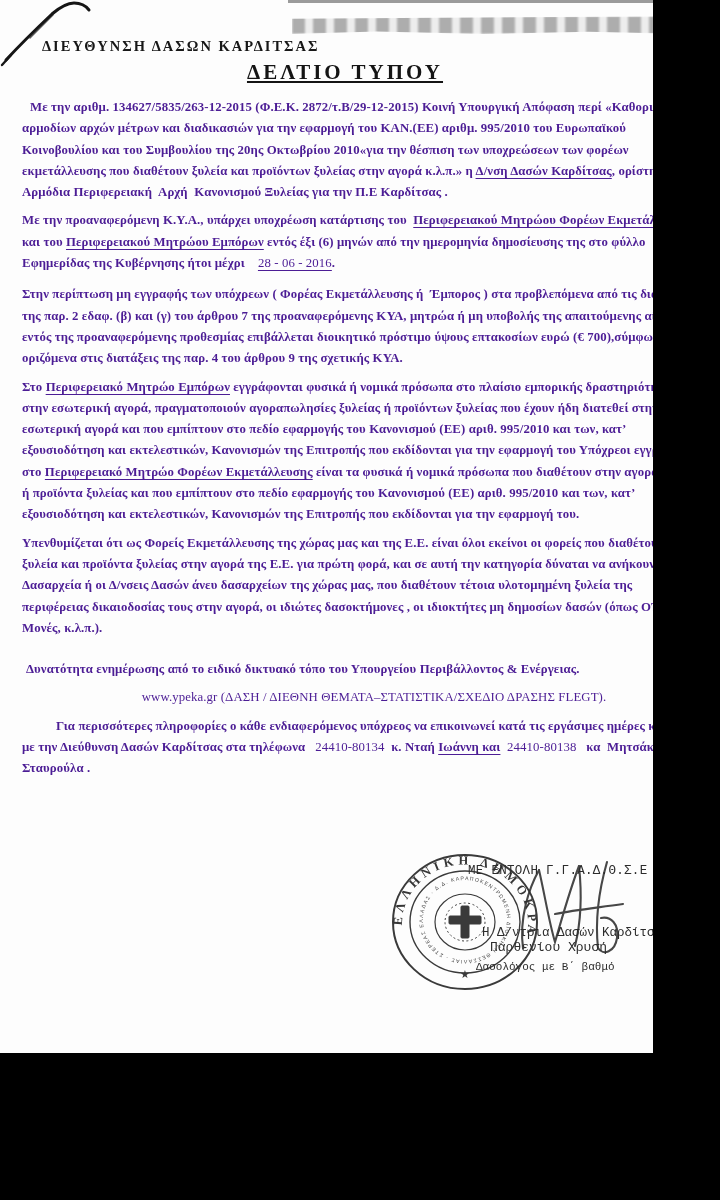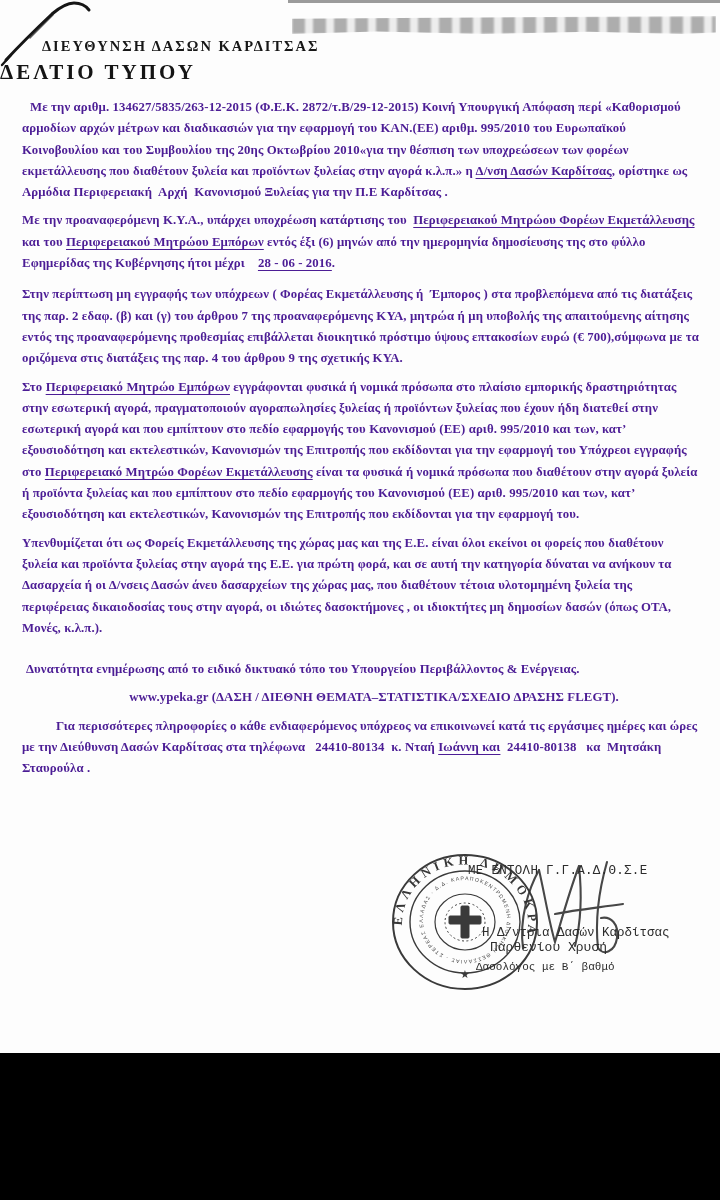--- a/index.html
+++ b/index.html
@@ -1,18 +1,18 @@
 <!DOCTYPE html>
 <html><head>
 <meta charset="utf-8">
 <style>
   html,body{margin:0;padding:0;background:#000;}
   .page{
     position:relative;
-    width:720px;height:1200px;
+    width:653px;height:1200px;
     background:#fdfdfd;
     overflow:hidden;
     font-family:"Liberation Serif", serif;
   }
   
   .top-edge-line{
     position:absolute;left:288px;top:0;width:432px;height:3px;
     background:rgba(75,75,75,.55);filter:blur(.6px);
   }
   .top-artifact{
@@ -28,33 +28,33 @@
   }
   .pen-mark{position:absolute;left:0;top:0;}
   
   .doc-header{
     position:absolute;left:42px;top:38px;
     font-size:14.5px;font-weight:bold;letter-spacing:2px;color:#171717;
     white-space:nowrap;
   }
   .doc-title{
     position:absolute;left:0;top:60px;width:690px;
-    text-align:left;
-    font-size:21px;font-weight:bold;letter-spacing:3px;color:#141414;
+    text-align:center;
+    font-size:21px;font-weight:bold;letter-spacing:3px;color:#141414;text-decoration:underline;
   }
   
   .body-text{
     position:absolute;left:22px;top:97px;width:678px;
     color:#4c1d95;font-size:12.8px;line-height:21.3px;
     font-weight:bold;letter-spacing:.1px;
   }
   .para{margin:0 0 7px 0;}
   .seg{white-space:pre-wrap;}
   .u{text-decoration:underline;text-underline-offset:2.5px;text-decoration-thickness:1.2px;}
-  .b{font-weight:bold;}
+  .b{font-weight:normal;}
   
   .sig-block{
     position:absolute;left:400px;top:858px;width:310px;height:140px;
     font-family:Liberation Mono, monospace;color:#2c2c2c;
   }
   .sig-line{position:absolute;white-space:nowrap;}
   .sig-order{left:68px;top:6px;font-size:12.5px;letter-spacing:.3px;}
   .sig-role{left:82px;top:37px;font-size:12.5px;margin-top:31px;}
   .sig-name{left:90px;top:82px;font-size:13px;}
   .sig-rank{left:76px;top:103px;font-size:11px;}

